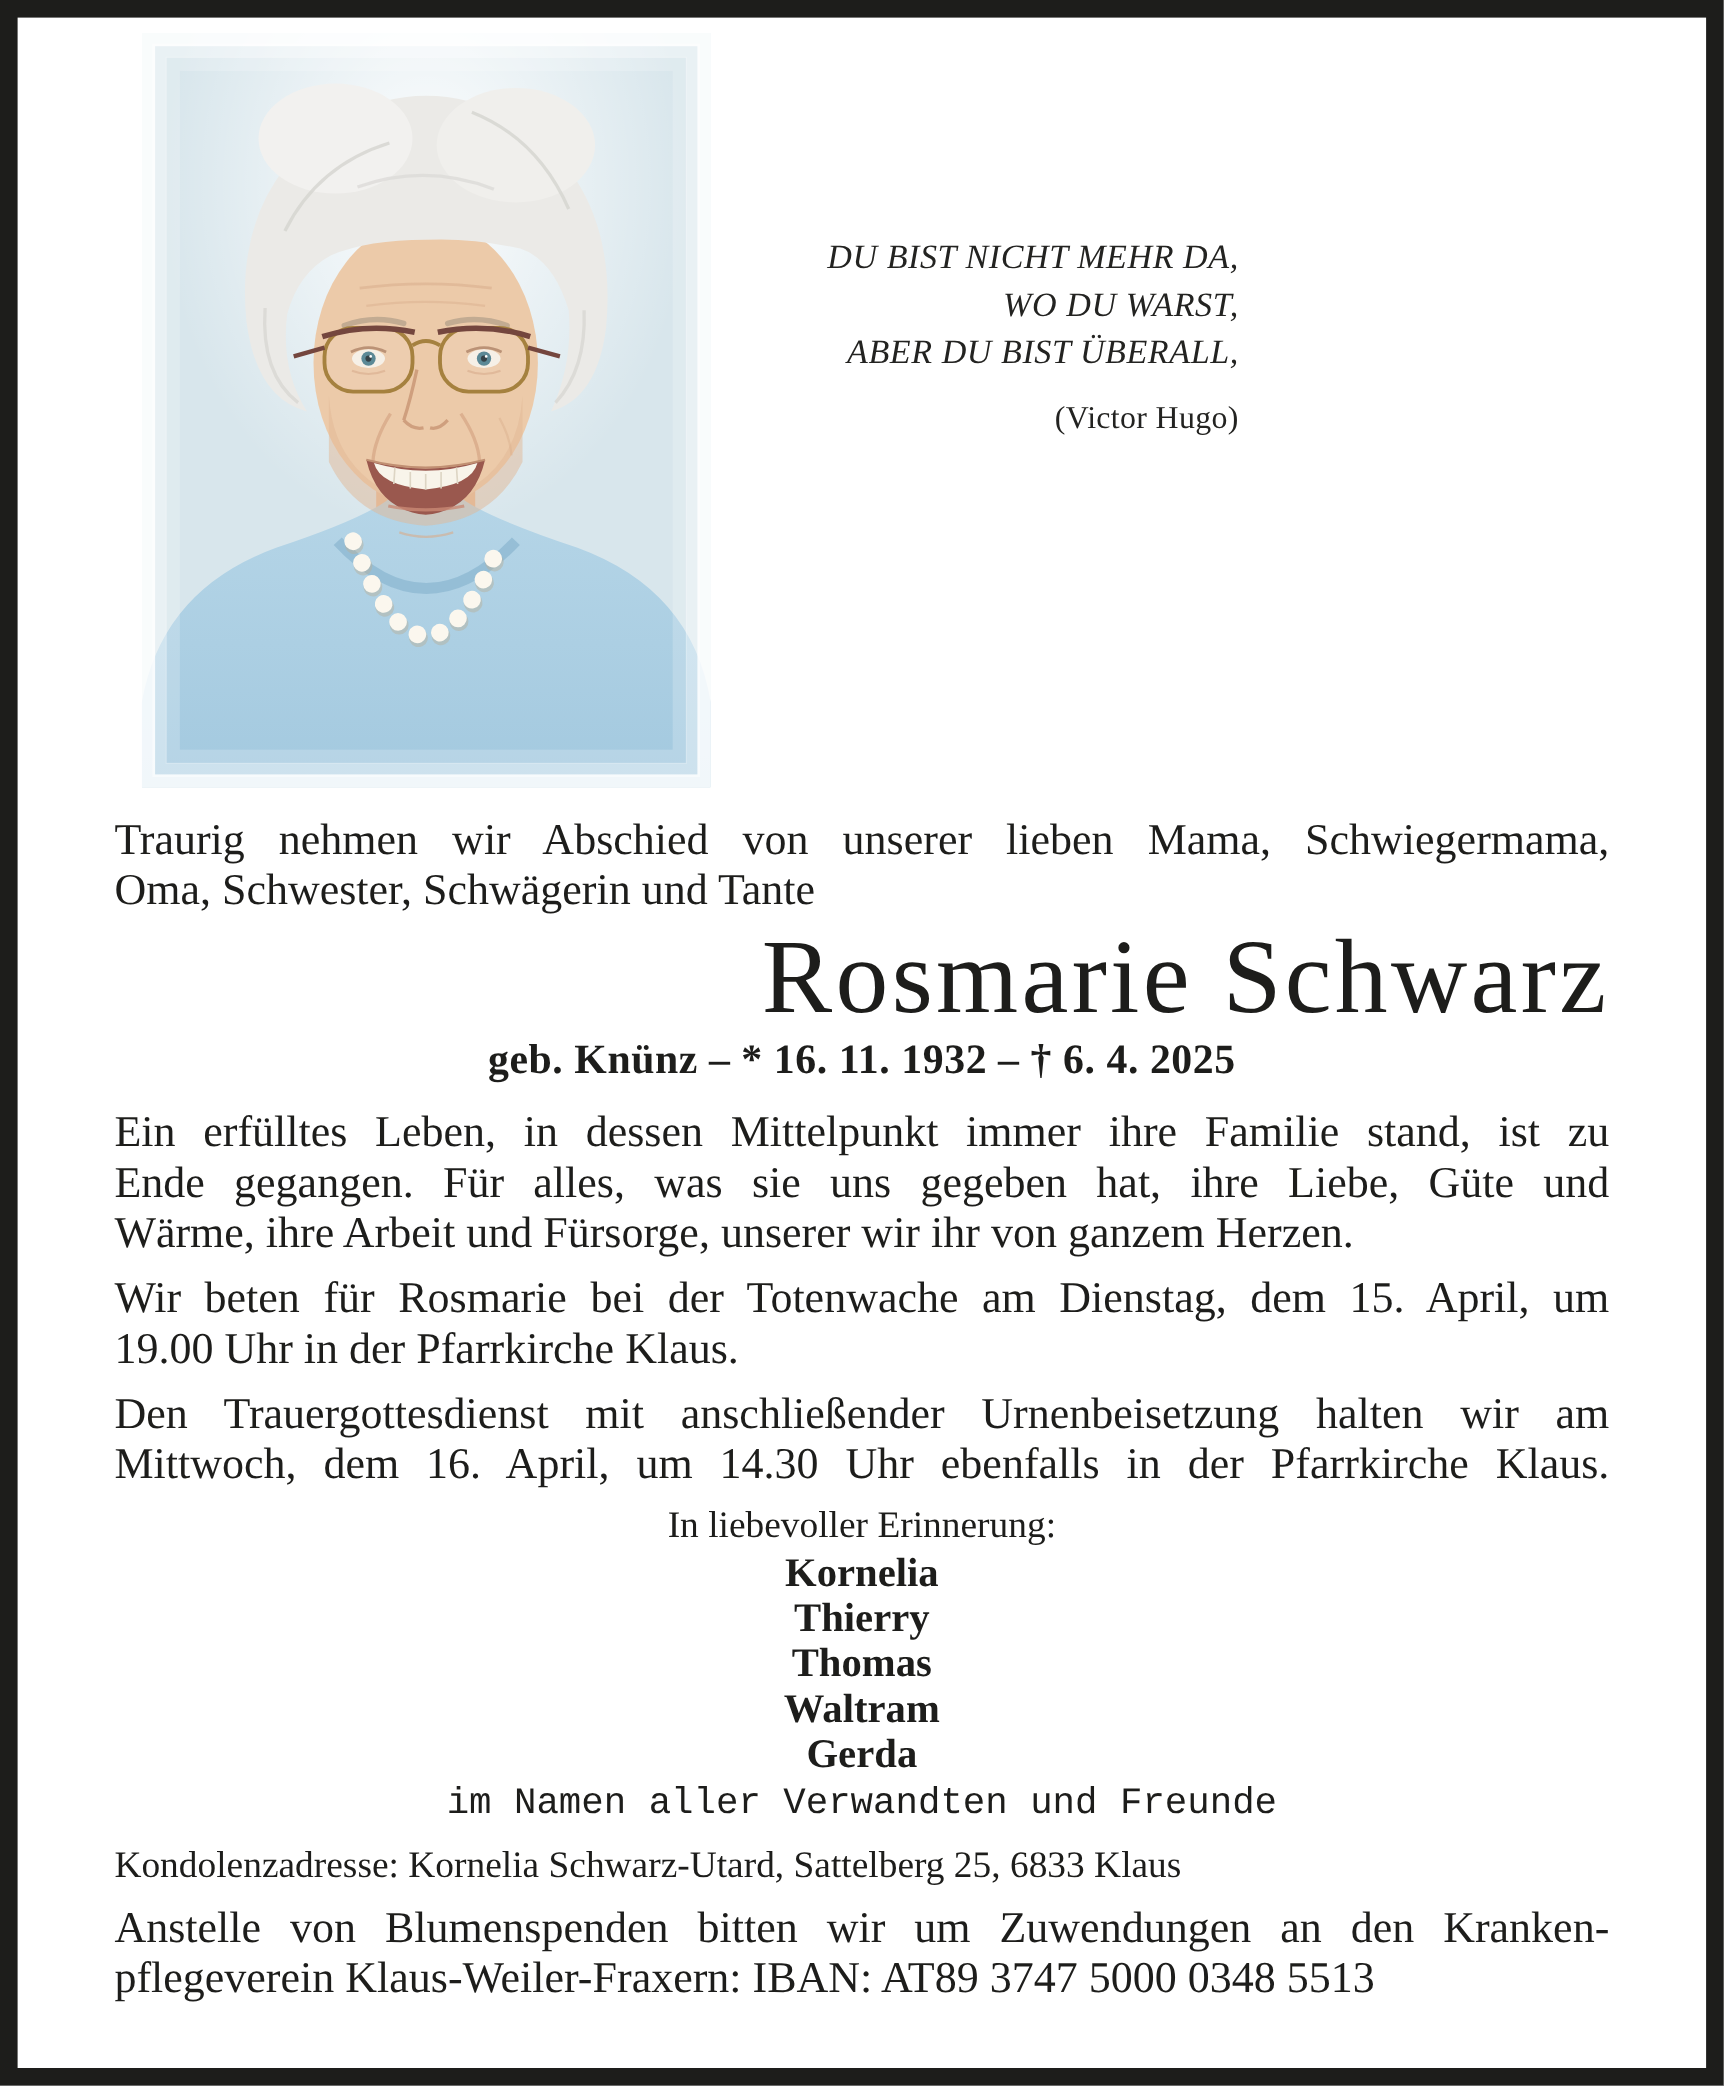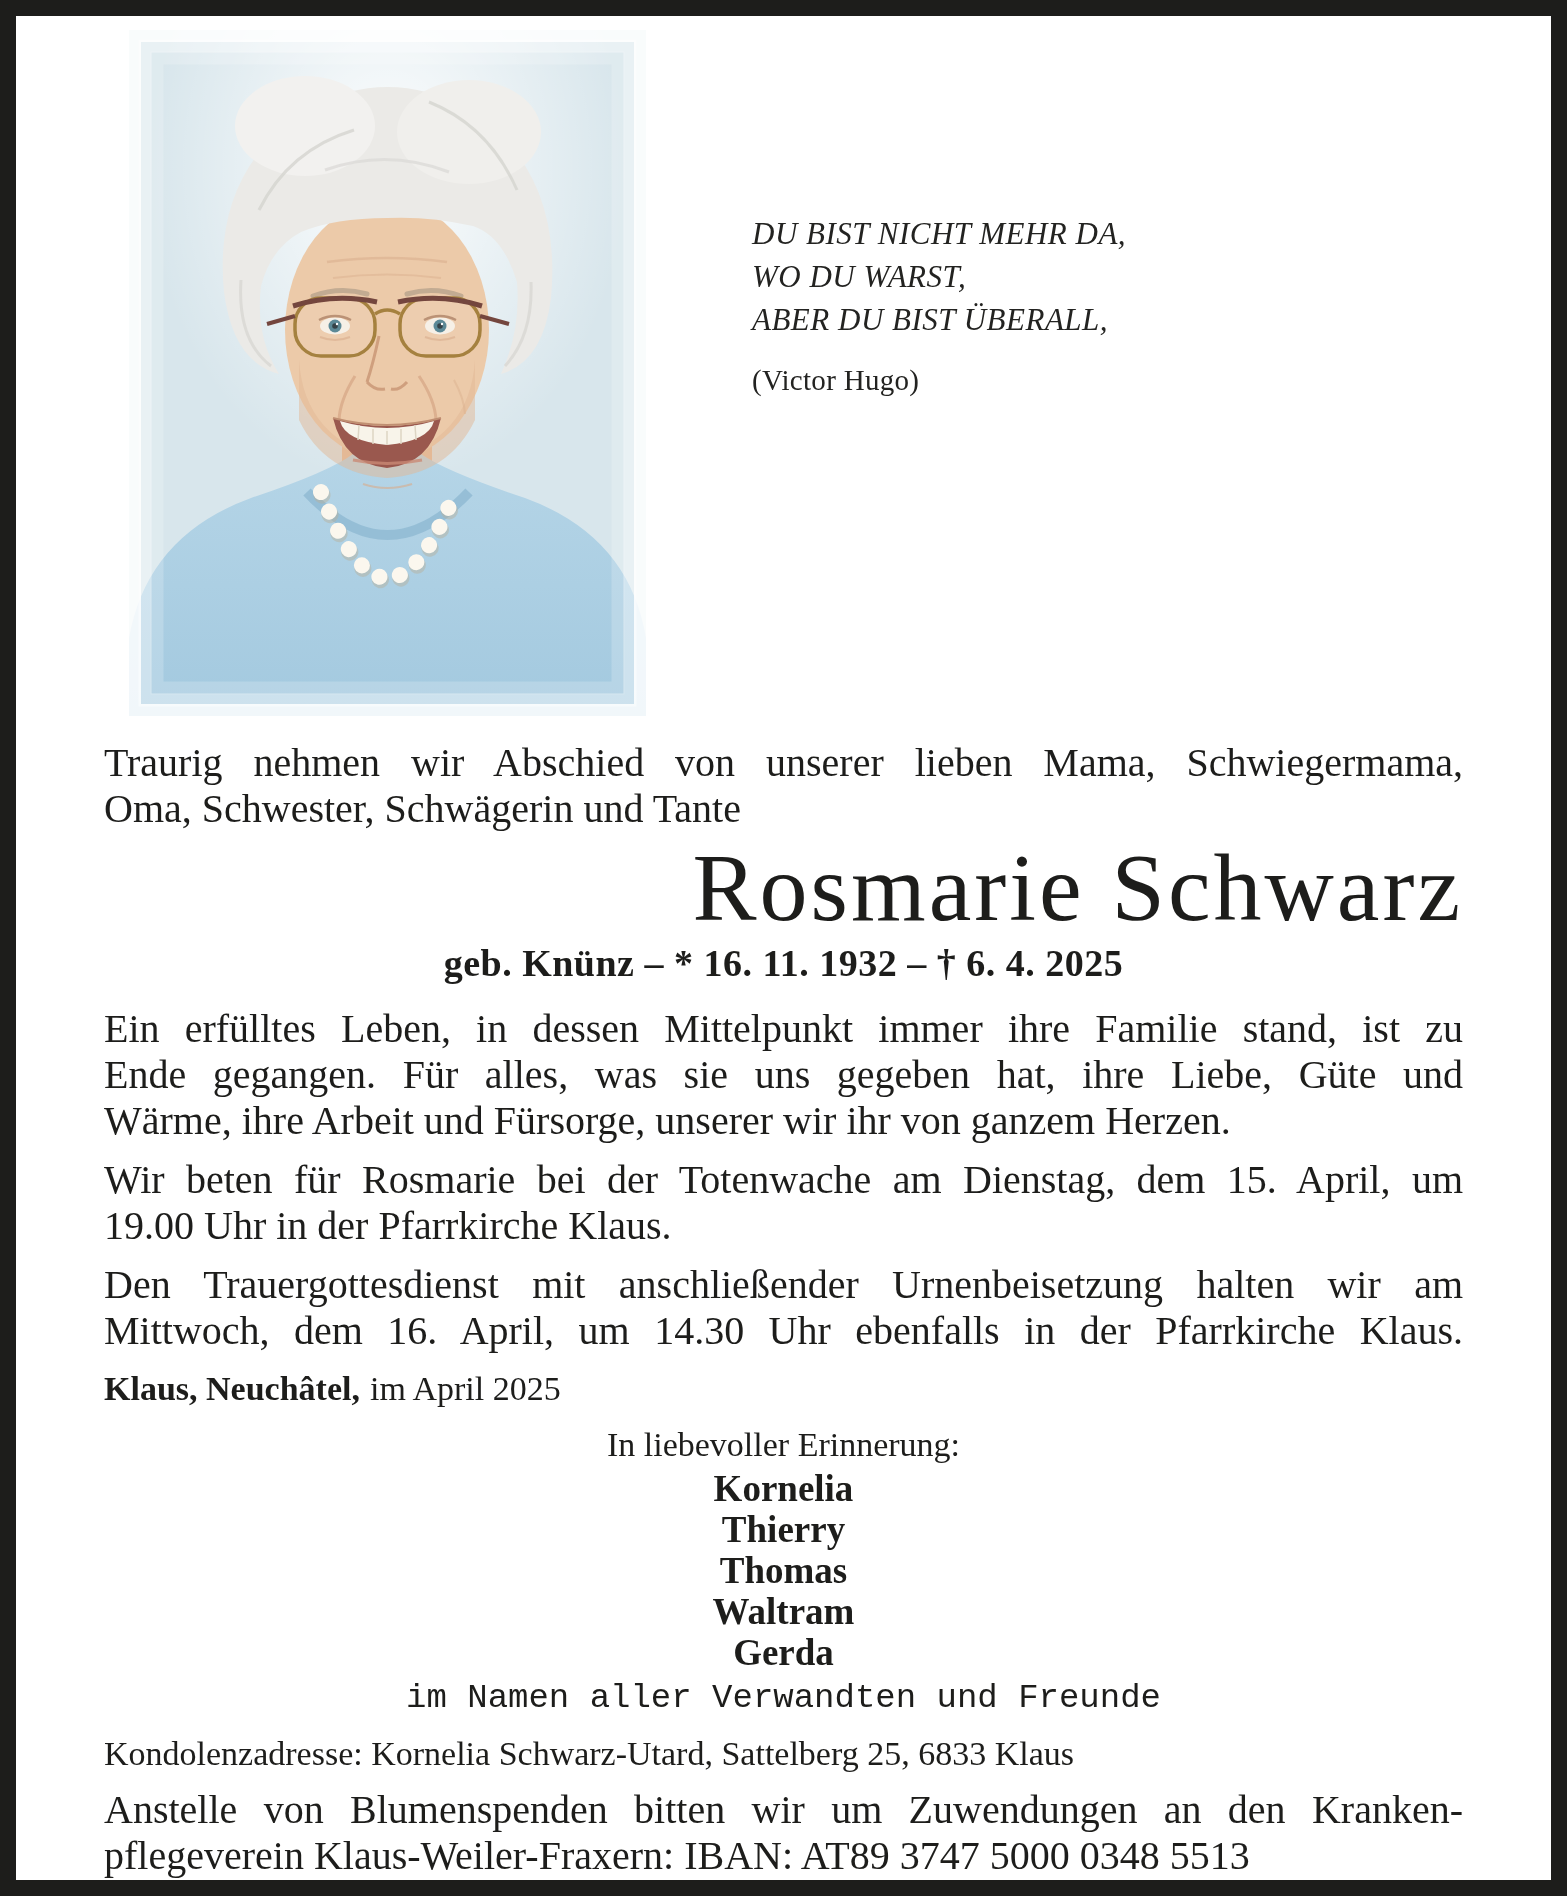--- a/index.html
+++ b/index.html
@@ -9,21 +9,21 @@
     box-sizing:border-box;
     border:16px solid #1d1d1b;
     background:#ffffff;
     overflow:hidden;
     font-family:"Liberation Serif", serif;
     color:#1d1d1b;
   }
   .content{padding:0 88px;}
 
   
-  .top-section{display:flex;align-items:flex-start;}
+  .top-section{display:flex;align-items:flex-start;text-align:right;}
   .photo-frame{
     flex:0 0 auto;
     width:517px;height:686px;
     margin:14px 0 0 25px;
     position:relative;
   }
   .photo-frame svg{display:block;width:100%;height:100%;}
   .quote-block{
     margin-left:106px;
     padding-top:196px;
@@ -192,23 +192,20 @@
     <div class="para">
       <div class="bodyline fill">Wir beten für Rosmarie bei der Totenwache am Dienstag, dem 15. April, um</div>
       <div class="bodyline">19.00 Uhr in der Pfarrkirche Klaus.</div>
     </div>
 
     <div class="para">
       <div class="bodyline fill">Den Trauergottesdienst mit anschließender Urnenbeisetzung halten wir am</div>
       <div class="bodyline fill">Mittwoch, dem 16. April, um 14.30 Uhr ebenfalls in der Pfarrkirche Klaus.</div>
     </div>
 
-    <div class="place-line">
-      <span class="place-bold">Klaus, Neuchâtel,</span><span class="place-regular">im April 2025</span>
-    </div>
 
     <div class="memorial">
       <div class="memorial-heading">In liebevoller Erinnerung:</div>
       <div class="memorial-name">Kornelia</div>
       <div class="memorial-name">Thierry</div>
       <div class="memorial-name">Thomas</div>
       <div class="memorial-name">Waltram</div>
       <div class="memorial-name">Gerda</div>
       <div class="memorial-closing">im Namen aller Verwandten und Freunde</div>
     </div>

